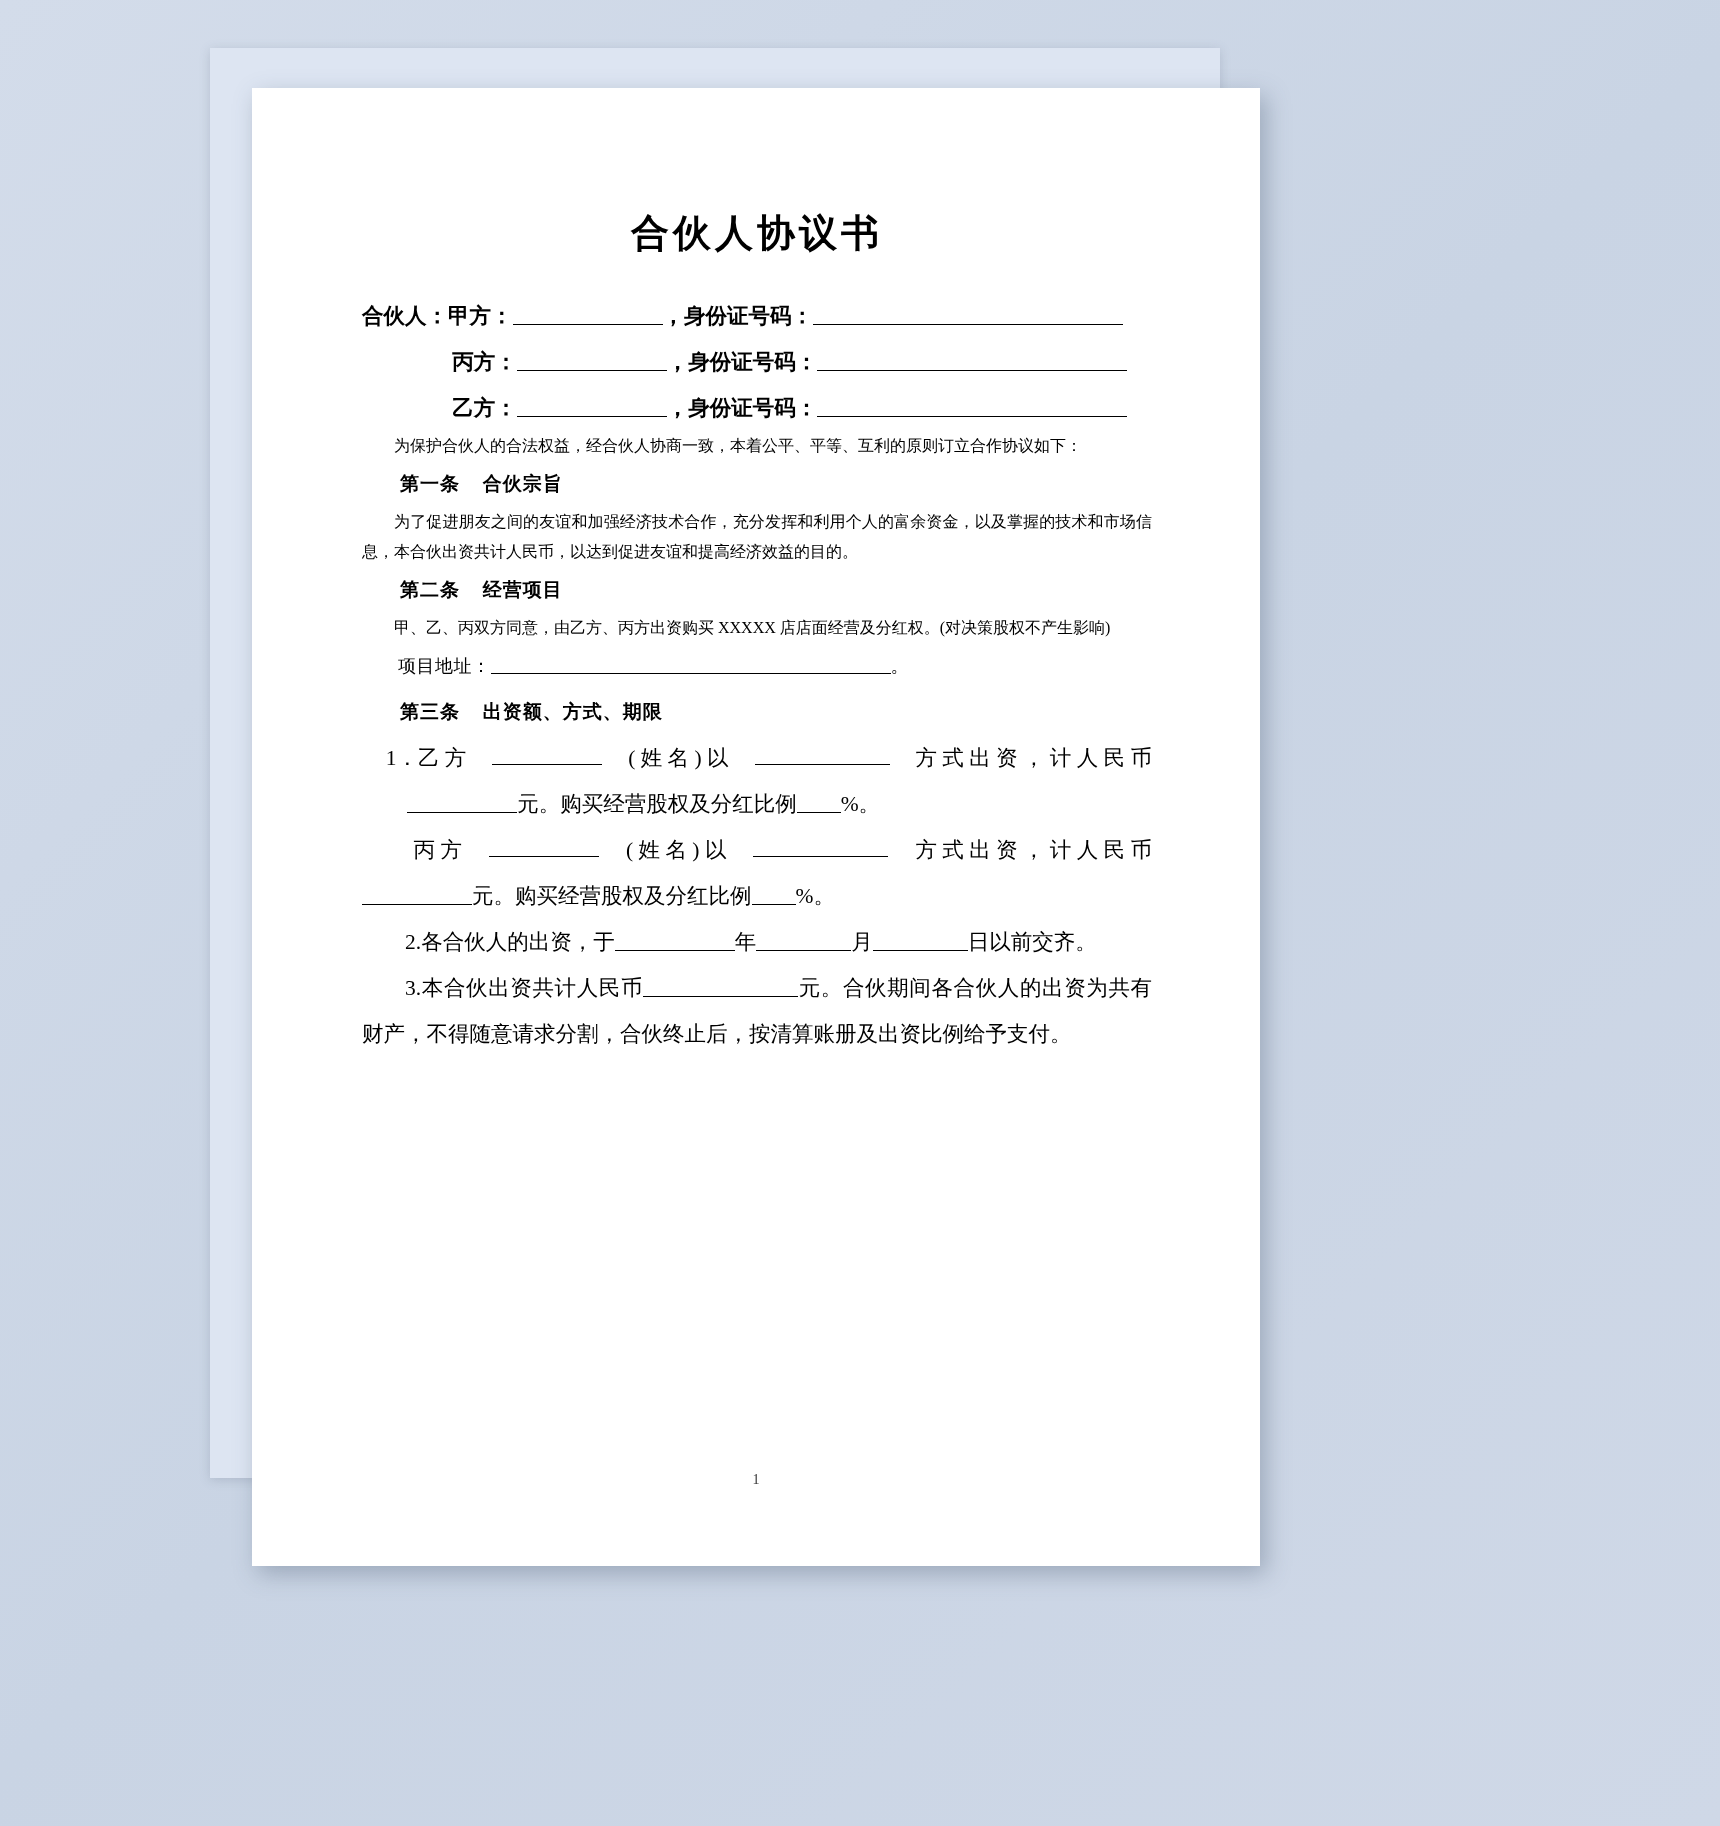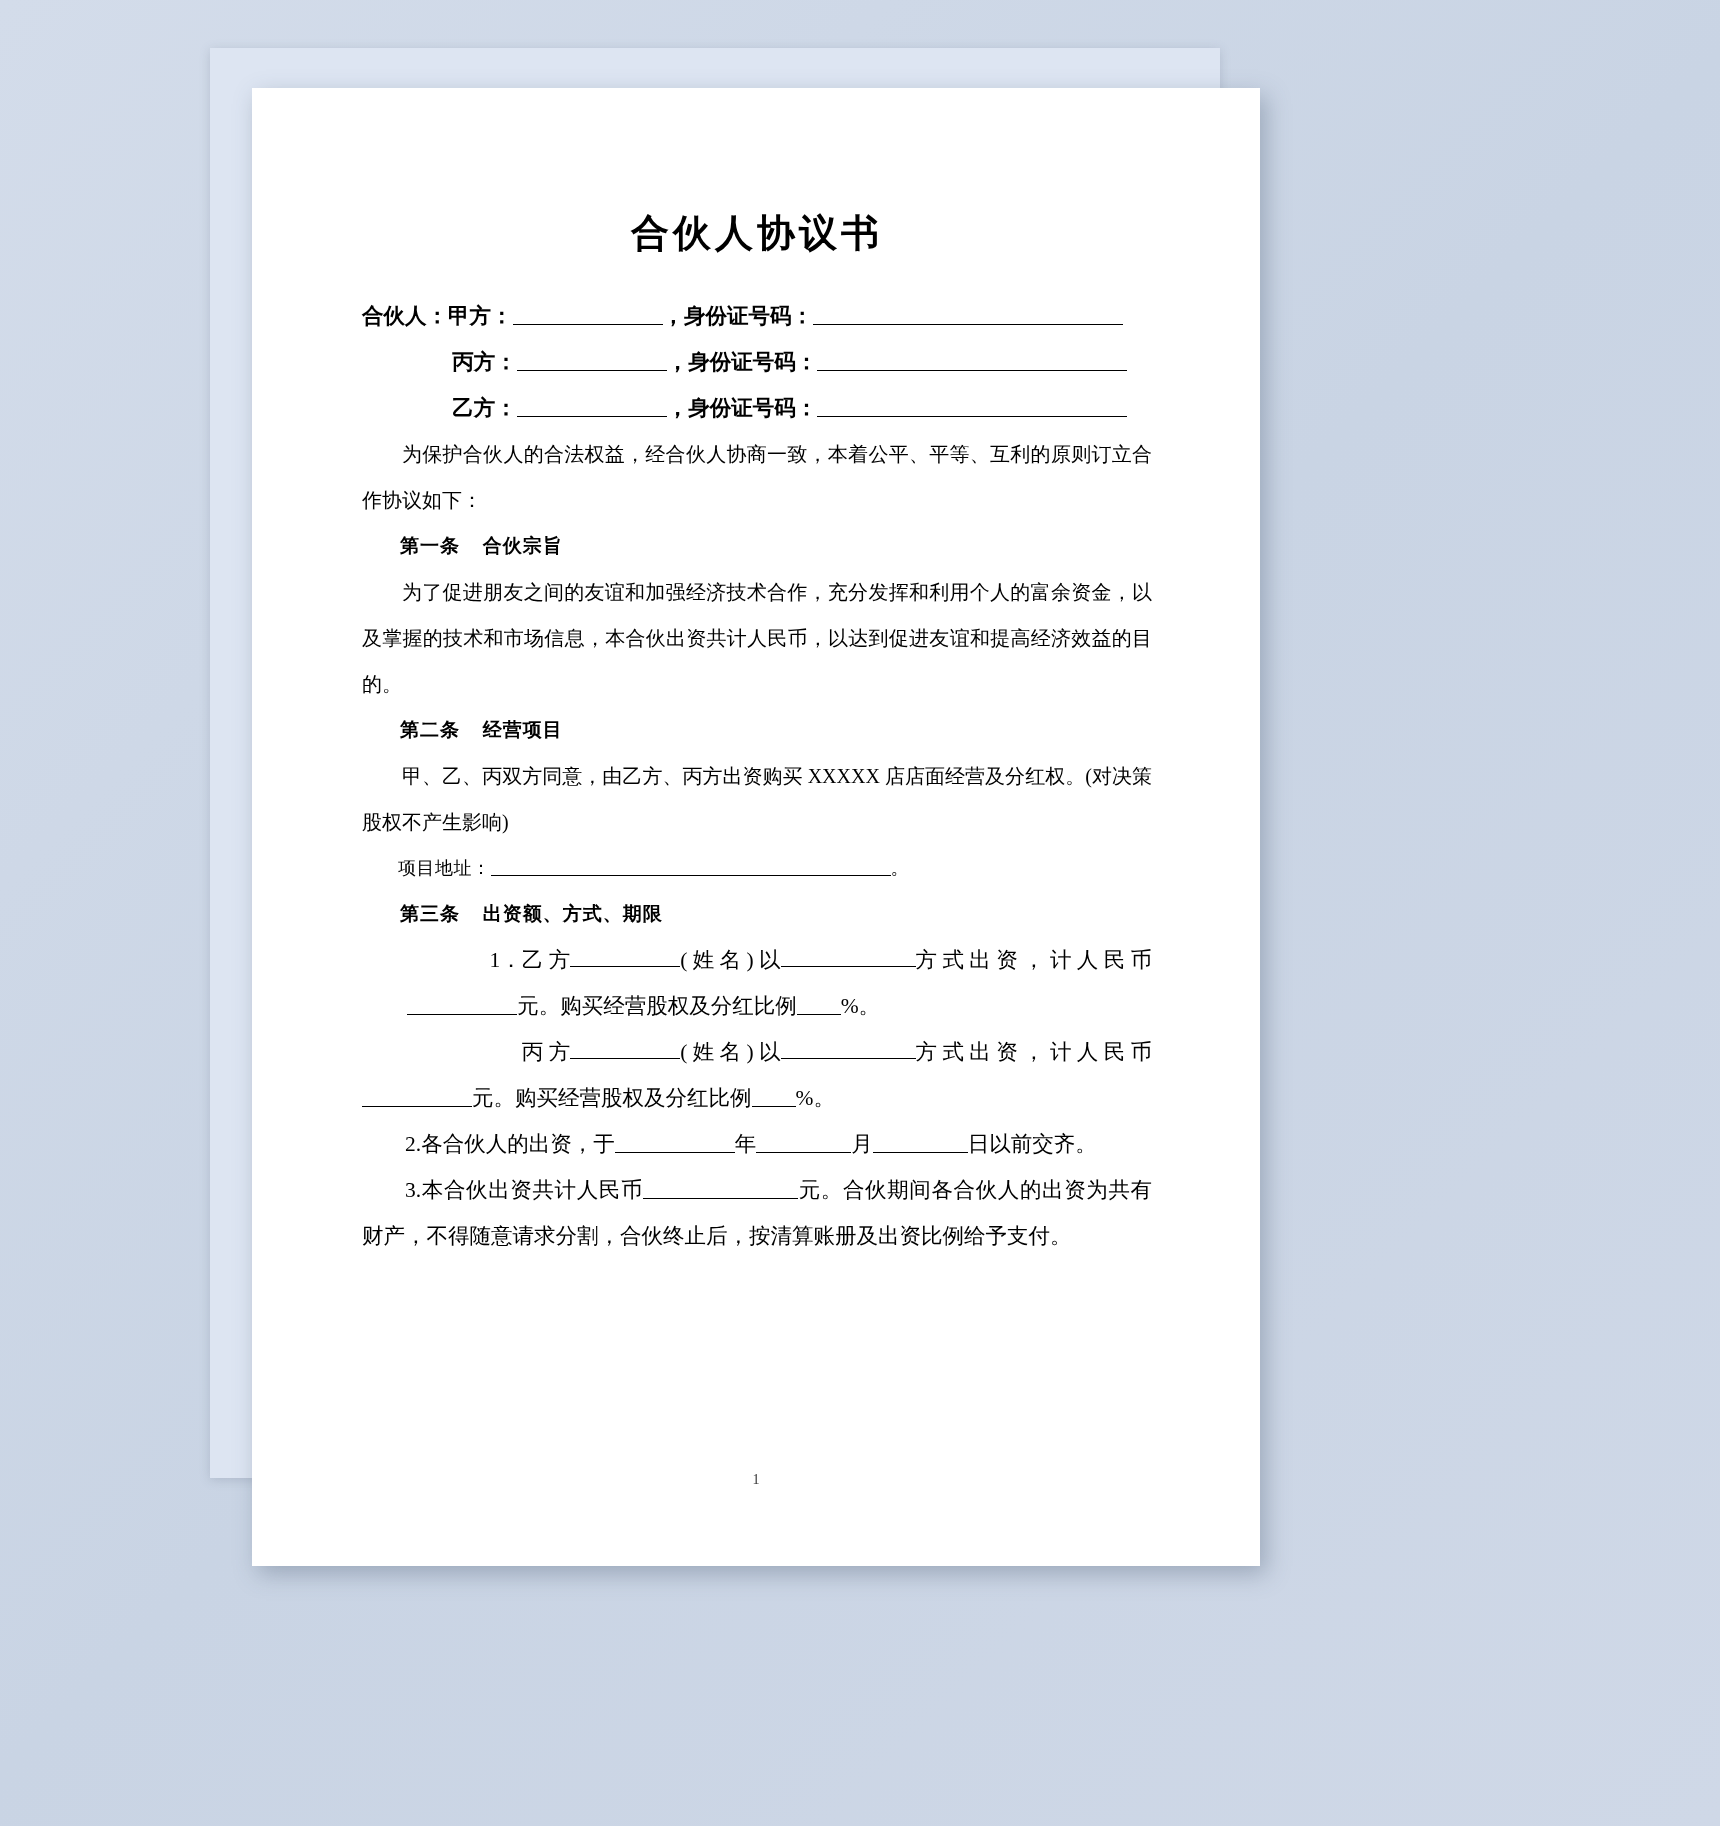--- a/index.html
+++ b/index.html
@@ -97,41 +97,41 @@
   .clause {
     font-size: 19px;
     line-height: 46px;
     font-weight: bold;
     text-indent: 2em;
     letter-spacing: 1px;
   }
   .clause .gap { display: inline-block; width: 1.2em; }
 
   .para {
-    font-size: 20px;
-    line-height: 46px;
+    font-size: 16px;
+    line-height: 30px;
     text-indent: 2em;
     text-align: justify;
     text-justify: inter-ideograph;
   }
   .para-noind {
     font-size: 21.5px;
     line-height: 46px;
     text-align: justify;
     text-justify: inter-ideograph;
   }
 
   .item-row {
     font-size: 21.5px;
     line-height: 46px;
   }
 
   .spread {
     display: flex;
-    justify-content: flex-end;
+    justify-content: space-between;
     align-items: baseline;
     white-space: nowrap;
   }
 
   .page-number {
     position: absolute;
     bottom: 78px;
     left: 0;
     width: 100%;
     text-align: center;

